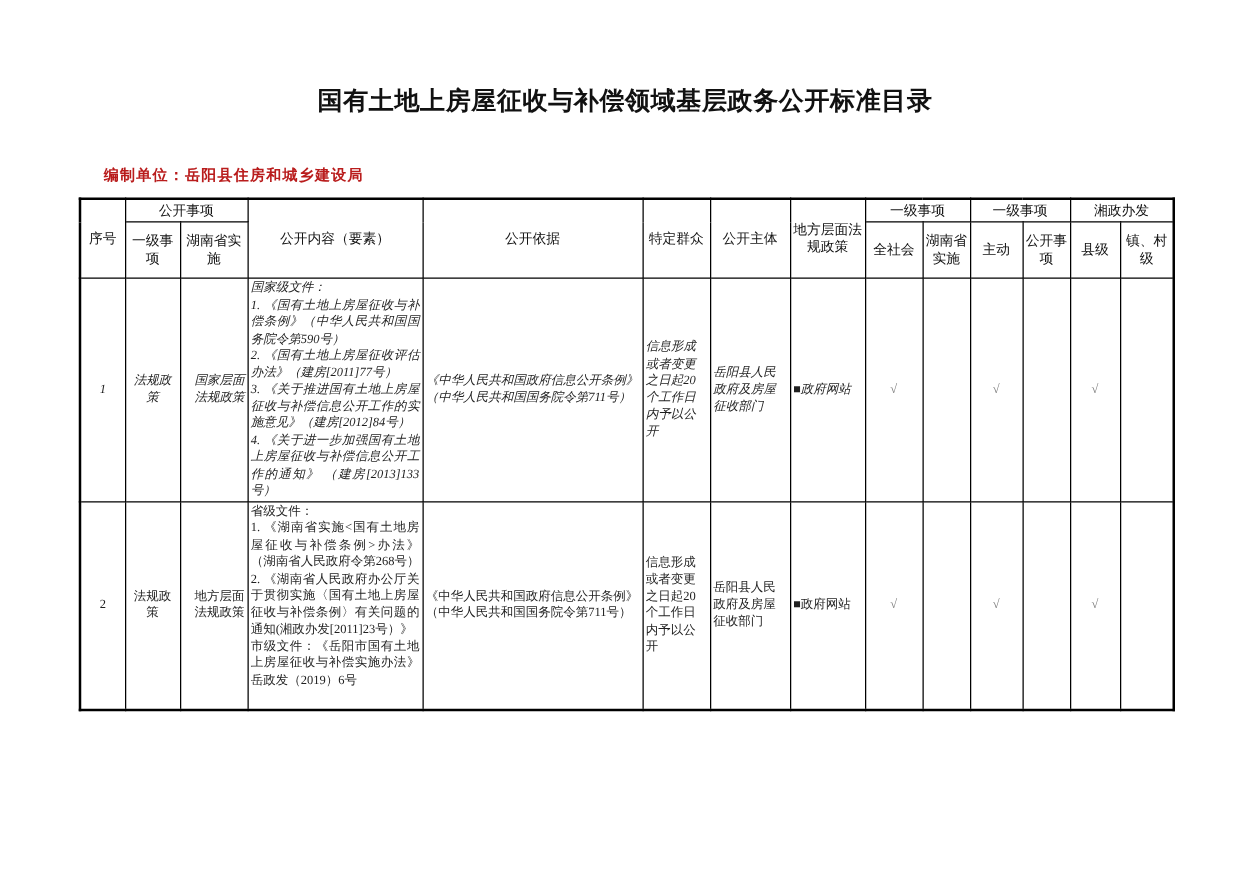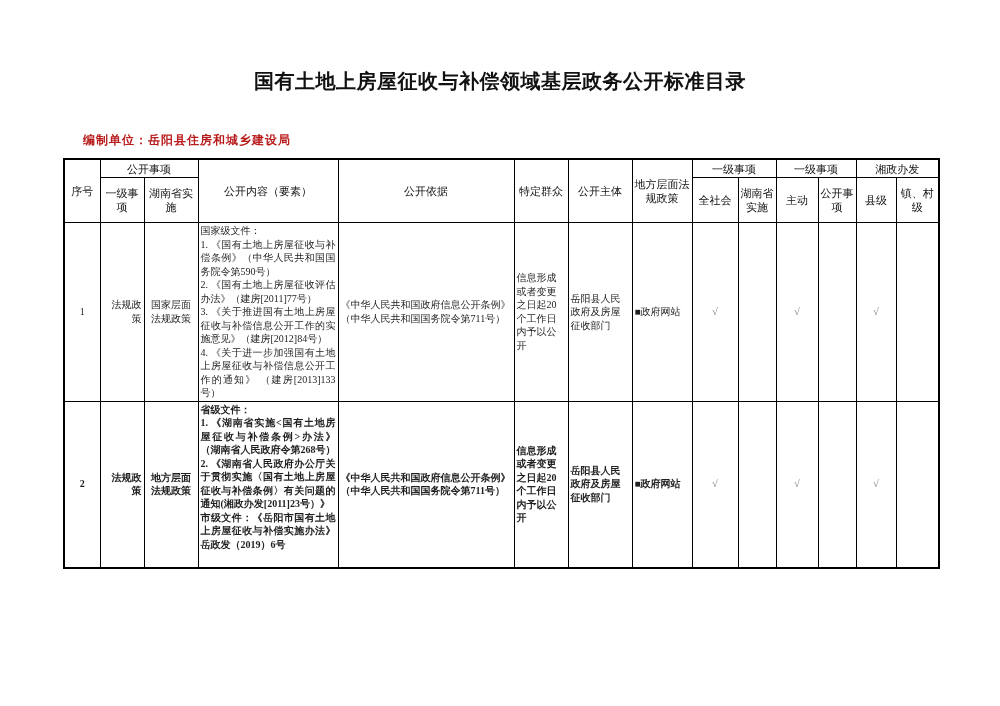--- a/index.html
+++ b/index.html
@@ -55,29 +55,29 @@
   th.tight{padding:1px 4px;}
   td{font-size:10px;line-height:13.5px;vertical-align:middle;}
   td.c{text-align:center;}
   td.pre{white-space:pre-line;}
   td.content-cell{
     vertical-align:top;
     text-align:justify;
     padding:2px 3px;
   }
   td.basis-cell{white-space:pre;padding:1px 1px 1px 2px;}
-  td.level1-cell{padding:1px 8px;text-align:right;}
-  td.level2-cell{text-align:center;padding:1px 2px;}
+  td.level1-cell{padding:1px 8px;text-align:center;}
+  td.level2-cell{text-align:right;padding:1px 2px;}
   td.check-cell{
     text-align:center;
     color:#7a7a7a;
     font-size:10px;
   }
-  tr.body-row-1 td{height:168px;}
-  tr.body-row-2 td{height:163px;font-weight:bold;}
+  tr.body-row-1 td{height:168px;font-style:italic;}
+  tr.body-row-2 td{height:163px;}
 </style>
 </head>
 <body>
 
 <div class="page">
 
   <h1 class="doc-title">国有土地上房屋征收与补偿领域基层政务公开标准目录</h1>
 
   <div class="prepared">编制单位：岳阳县住房和城乡建设局</div>
 

